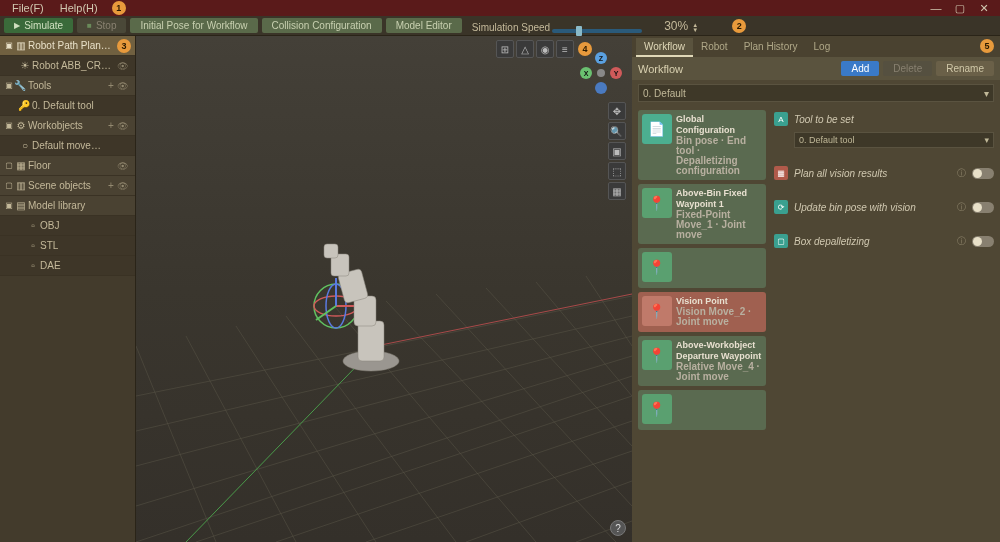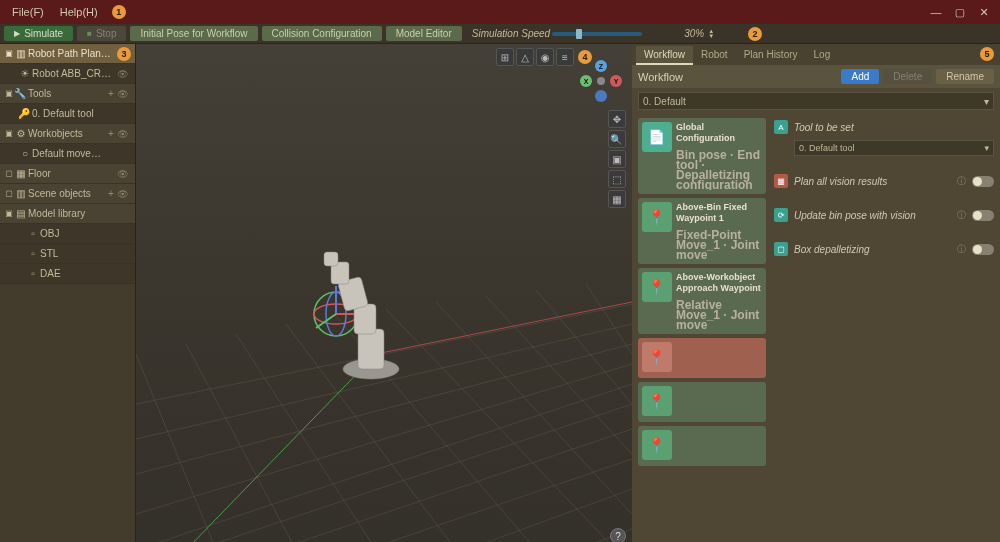--- a/index.html
+++ b/index.html
@@ -6,21 +6,21 @@
   body {
     width: 1000px; height: 542px;
     font-family: "Segoe UI", Arial, sans-serif;
     font-size: 11px;
     background: #3a3428;
     color: #c4b99a;
     overflow: hidden;
   }
   
   .titlebar {
-    height: 24px;
+    height: 16px;
     background: #5a1a1a;
     display: flex; align-items: center;
     padding: 0 4px;
     color: #d0c8b0;
   }
   .titlebar .menu-item { padding: 0 8px; cursor: pointer; }
   .titlebar .spacer { flex: 1; }
   .titlebar .win-btn { width: 24px; text-align: center; cursor: pointer; }
   .badge {
     display: inline-flex; align-items: center; justify-content: center;
@@ -42,31 +42,31 @@
     border: none; color: #c4b99a;
     padding: 2px 10px; font-size: 10px;
     border-radius: 2px; cursor: pointer;
     display: inline-flex; align-items: center; gap: 4px;
   }
   .toolbar .btn.sim { background: #3a6a3a; color: #d0e0c0; }
   .toolbar .btn.sim::before { content: "▶"; font-size: 8px; }
   .toolbar .btn.stop { background: #4a4838; color: #888070; }
   .toolbar .btn.stop::before { content: "■"; font-size: 8px; color: #6a8a5a; }
   .toolbar .btn.cfg { background: #5a6a4a; color: #c8d0b0; }
-  .toolbar .sim-speed { display: flex; align-items: center; gap: 2px; font-size: 10px; margin-left: 6px; font-style: italic; }
+  .toolbar .sim-speed { display: flex; align-items: flex-end; gap: 2px; font-size: 10px; margin-left: 6px; }
   .slider-track {
     width: 90px; height: 4px; background: #2a5a7a;
     border-radius: 2px; position: relative;
   }
   .slider-thumb {
     position: absolute; top: -3px;
     width: 6px; height: 10px; background: #8abac8;
     border-radius: 1px;
   }
-  .speed-val { font-size: 10px; margin-left: 40px; }
+  .speed-val { font-size: 12px; margin-left: 20px; }
   .stepper { display: inline-flex; flex-direction: column; margin-left: 2px; }
   .stepper span { font-size: 6px; line-height: 5px; cursor: pointer; }
   
   .content { display: flex; height: 506px; }
   .left-panel {
     width: 136px;
     background: #433b2c;
     border-right: 1px solid #2a2418;
     overflow: hidden;
   }
@@ -180,21 +180,21 @@
   .step-card .sicon {
     width: 30px; height: 30px; border-radius: 3px;
     display:flex; align-items:center; justify-content:center;
     font-size: 14px; flex-shrink:0;
   }
   .step-card.global .sicon { background: #4caf90; }
   .step-card.move .sicon { background: #5aa070; }
   .step-card.vision .sicon { background: #c07a6a; }
   .step-card .stext { flex:1; overflow:hidden;font-weight:bold; }
   .step-card .stitle { font-size: 9px; color: #e8e0d0; line-height:11px; display:block; }
-  .step-card .sdesc { font-size: 12px; color: #b8b0a0; line-height:10px; display:block; margin-top:6px; }
+  .step-card .sdesc { font-size: 10px; color: #b8b0a0; line-height:10px; display:block; margin-top:0; }
   .params-col .phdr { font-size: 10px; color: #c8c0a0; margin-bottom:2px;}
   .param-row {
     display:flex; align-items:center; gap:6px;
     font-size: 10px; padding: 2px 0;
   }
   .param-row .picon {
     width:14px; height:14px; border-radius:2px;
     display:flex; align-items:center; justify-content:center;
     font-size:8px; color:#fff;
   }
@@ -421,30 +421,34 @@
           </div>
           <div class="step-card move">
             <div class="sicon">📍</div>
             <div class="stext">
               <span class="stitle">Above-Bin Fixed Waypoint 1</span>
               <span class="sdesc">Fixed-Point Move_1 · Joint move</span>
             </div>
           </div>
           <div class="step-card move">
             <div class="sicon">📍</div>
-            <div class="stext">
-              <span class="stitle">Above-Workobject Approach Waypoint</span>
-              <span class="sdesc">Relative Move_1 · Joint move</span>
-            </div>
           </div>
           <div class="step-card vision">
             <div class="sicon">📍</div>
+            <div class="stext">
+              <span class="stitle">Vision Point</span>
+              <span class="sdesc">Vision Move_2 · Joint move</span>
+            </div>
           </div>
           <div class="step-card move">
             <div class="sicon">📍</div>
+            <div class="stext">
+              <span class="stitle">Above-Workobject Departure Waypoint</span>
+              <span class="sdesc">Relative Move_4 · Joint move</span>
+            </div>
           </div>
           <div class="step-card move">
             <div class="sicon">📍</div>
           </div>
         </div>
       <div class="params-col">
         <div class="param-row">
           <span class="picon teal">A</span>
           <span class="plabel">Tool to be set</span>
         </div>

